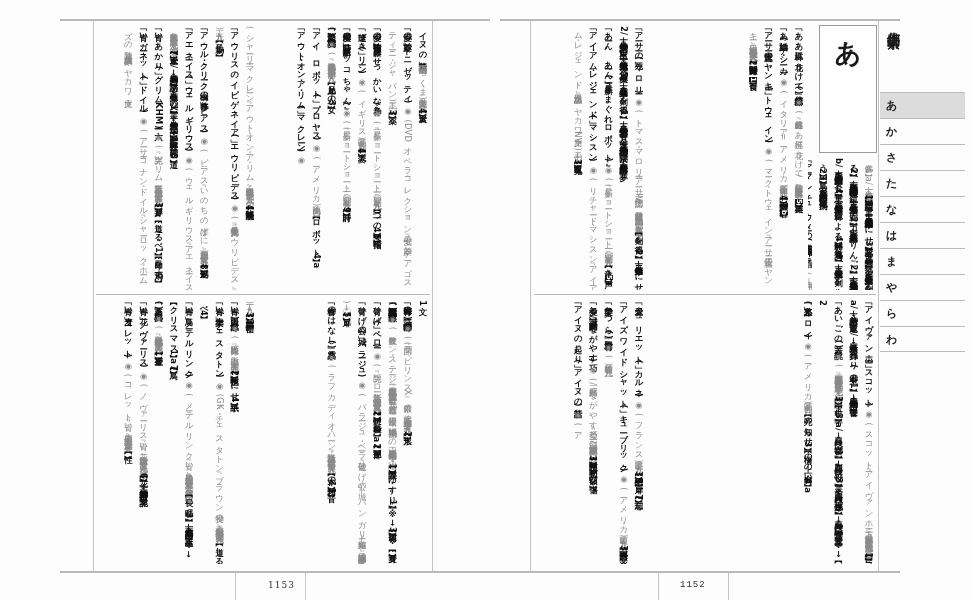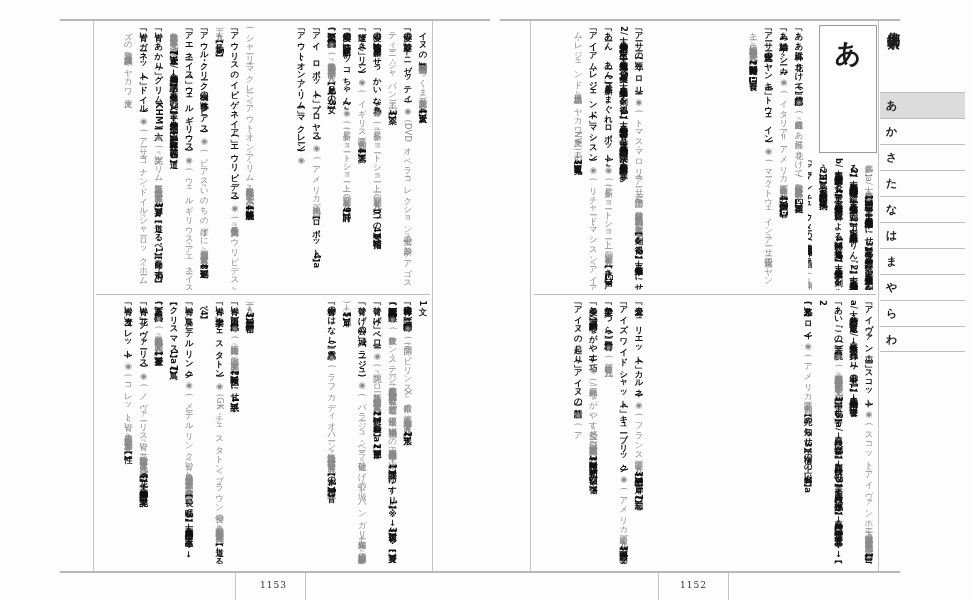--- a/index.html
+++ b/index.html
@@ -29,22 +29,22 @@
 <div class="vrule" style="left:432px;top:21px;height:550px;"></div>
 <div class="vrule" style="left:530px;top:21px;height:550px;"></div>
 <div class="vrule" style="left:878px;top:21px;height:550px;"></div>
 <div class="rule" style="left:96px;top:294px;width:334px;height:1px;"></div>
 <div class="rule" style="left:534px;top:294px;width:342px;height:1px;"></div>
 <div class="vrule" style="left:235px;top:573px;height:27px;"></div>
 <div class="vrule" style="left:305px;top:573px;height:27px;"></div>
 <div class="vrule" style="left:658px;top:573px;height:27px;"></div>
 <div class="vrule" style="left:728px;top:573px;height:27px;"></div>
 
-<div class="pgnum" style="left:260px;top:580px;">1153</div>
-<div class="pgnum" style="left:680px;top:580px;">1152</div>
+<div class="pgnum" style="left:268px;top:580px;">1153</div>
+<div class="pgnum" style="left:680px;top:580px;font-family:Liberation Mono, monospace;">1152</div>
 
 <div class="header-box">
   <span>あ</span>
 </div>
 <div class="index-title">作品別索引</div>
 <div class="kana-tab active" style="top:92px;">あ</div>
 <div class="kana-tab" style="top:118px;">か</div>
 <div class="kana-tab" style="top:144px;">さ</div>
 <div class="kana-tab" style="top:170px;">た</div>
 <div class="kana-tab" style="top:196px;">な</div>

